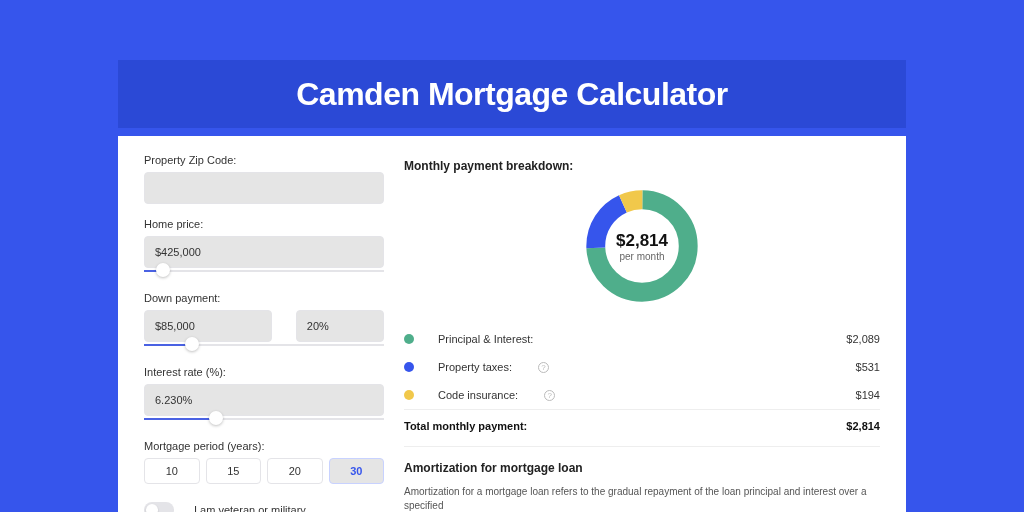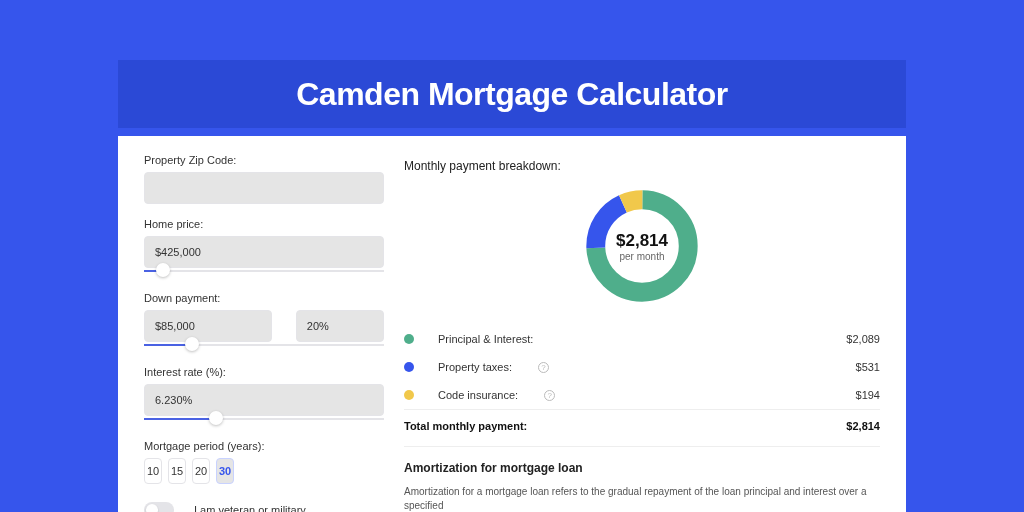--- a/index.html
+++ b/index.html
@@ -97,21 +97,21 @@
     height: 14px;
     border-radius: 50%;
     background: #fff;
     box-shadow: 0 1px 3px rgba(0,0,0,0.25);
   }
   .period-row {
     display: flex;
     gap: 6px;
   }
   .period-btn {
-    width: 18px;
+    width: 56px;
     height: 26px;
     border: 1px solid #e4e4e8;
     border-radius: 4px;
     background: #fff;
     font-size: 11px;
     color: #333;
     display: flex;
     align-items: center;
     justify-content: center;
     cursor: pointer;
@@ -141,21 +141,21 @@
     width: 12px;
     height: 12px;
     background: #fff;
     border-radius: 50%;
     top: 2px;
     left: 2px;
     box-shadow: 0 1px 2px rgba(0,0,0,0.2);
   }
   .right-title {
     font-size: 12px;
-    font-weight: 400;
+    font-weight: 700;
     color: #222;
     margin-bottom: 12px;
   }
   .donut-wrap {
     display: flex;
     justify-content: center;
     margin-bottom: 18px;
   }
   .donut {
     position: relative;

